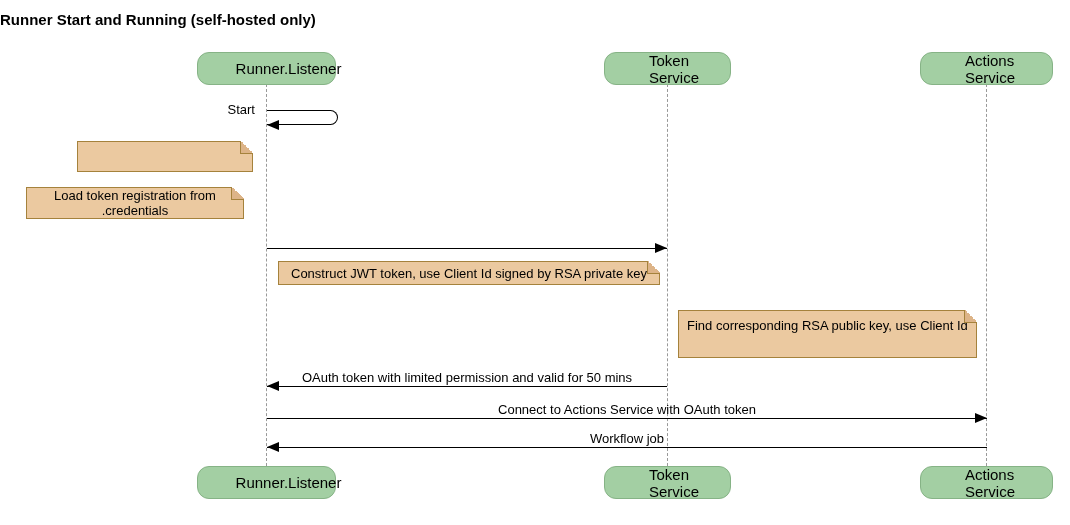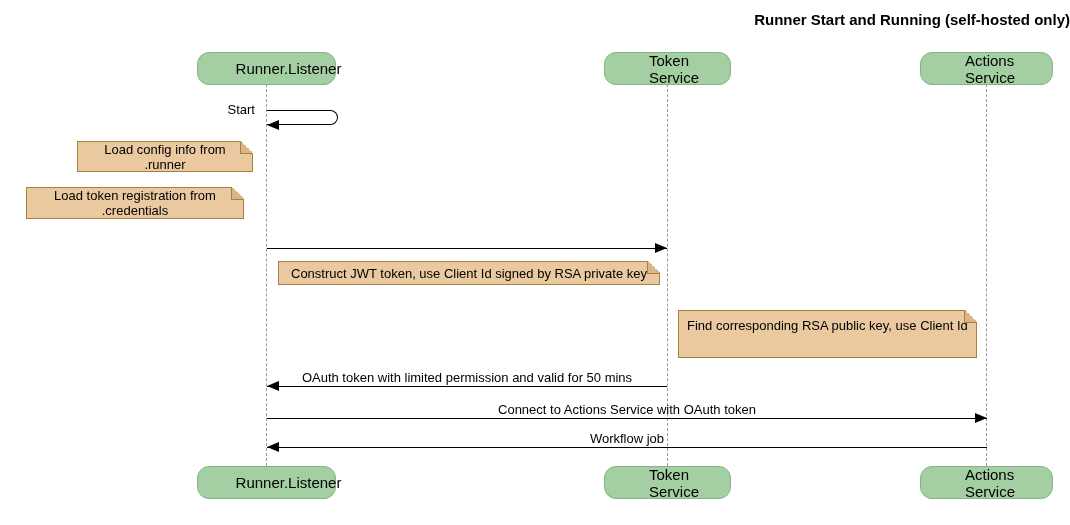--- a/index.html
+++ b/index.html
@@ -18,21 +18,21 @@
     position: relative;
     width: 1070px;
     height: 525px;
     background: #ffffff;
     overflow: hidden;
   }
   .title {
     position: absolute;
     top: 11px; left: 0;
     width: 1070px;
-    text-align: right;
+    text-align: left;
     font-size: 15px;
     font-weight: bold;
   }
   .lifeline {
     position: absolute;
     top: 84px;
     height: 382px;
     width: 0;
     border-left: 1px dashed var(--lifeline);
   }
@@ -140,21 +140,20 @@
   <div class="participant" style="left:920px; top:52px; width:133px;">
     <span>Actions Service</span>
   </div>
 
   <div class="self-label">Start</div>
   <div class="self-loop"></div>
   <div class="head-left" style="left:267px; top:120px;"></div>
 
   <div class="note" style="left:77px; top:141px; width:176px; height:31px;">
     <div class="note-fold"></div>
-    <span class="note-text">Load config info from .runner</span>
   </div>
 
   <div class="note" style="left:10px; top:187px; width:218px; height:32px;margin-left:16px;">
     <div class="note-fold"></div>
     <span class="note-text">Load token registration from .credentials</span>
   </div>
 
   <div class="msg-line" style="left:267px; top:248px; width:400px;"></div>
   <div class="head-right" style="left:655px; top:243px;"></div>
 

